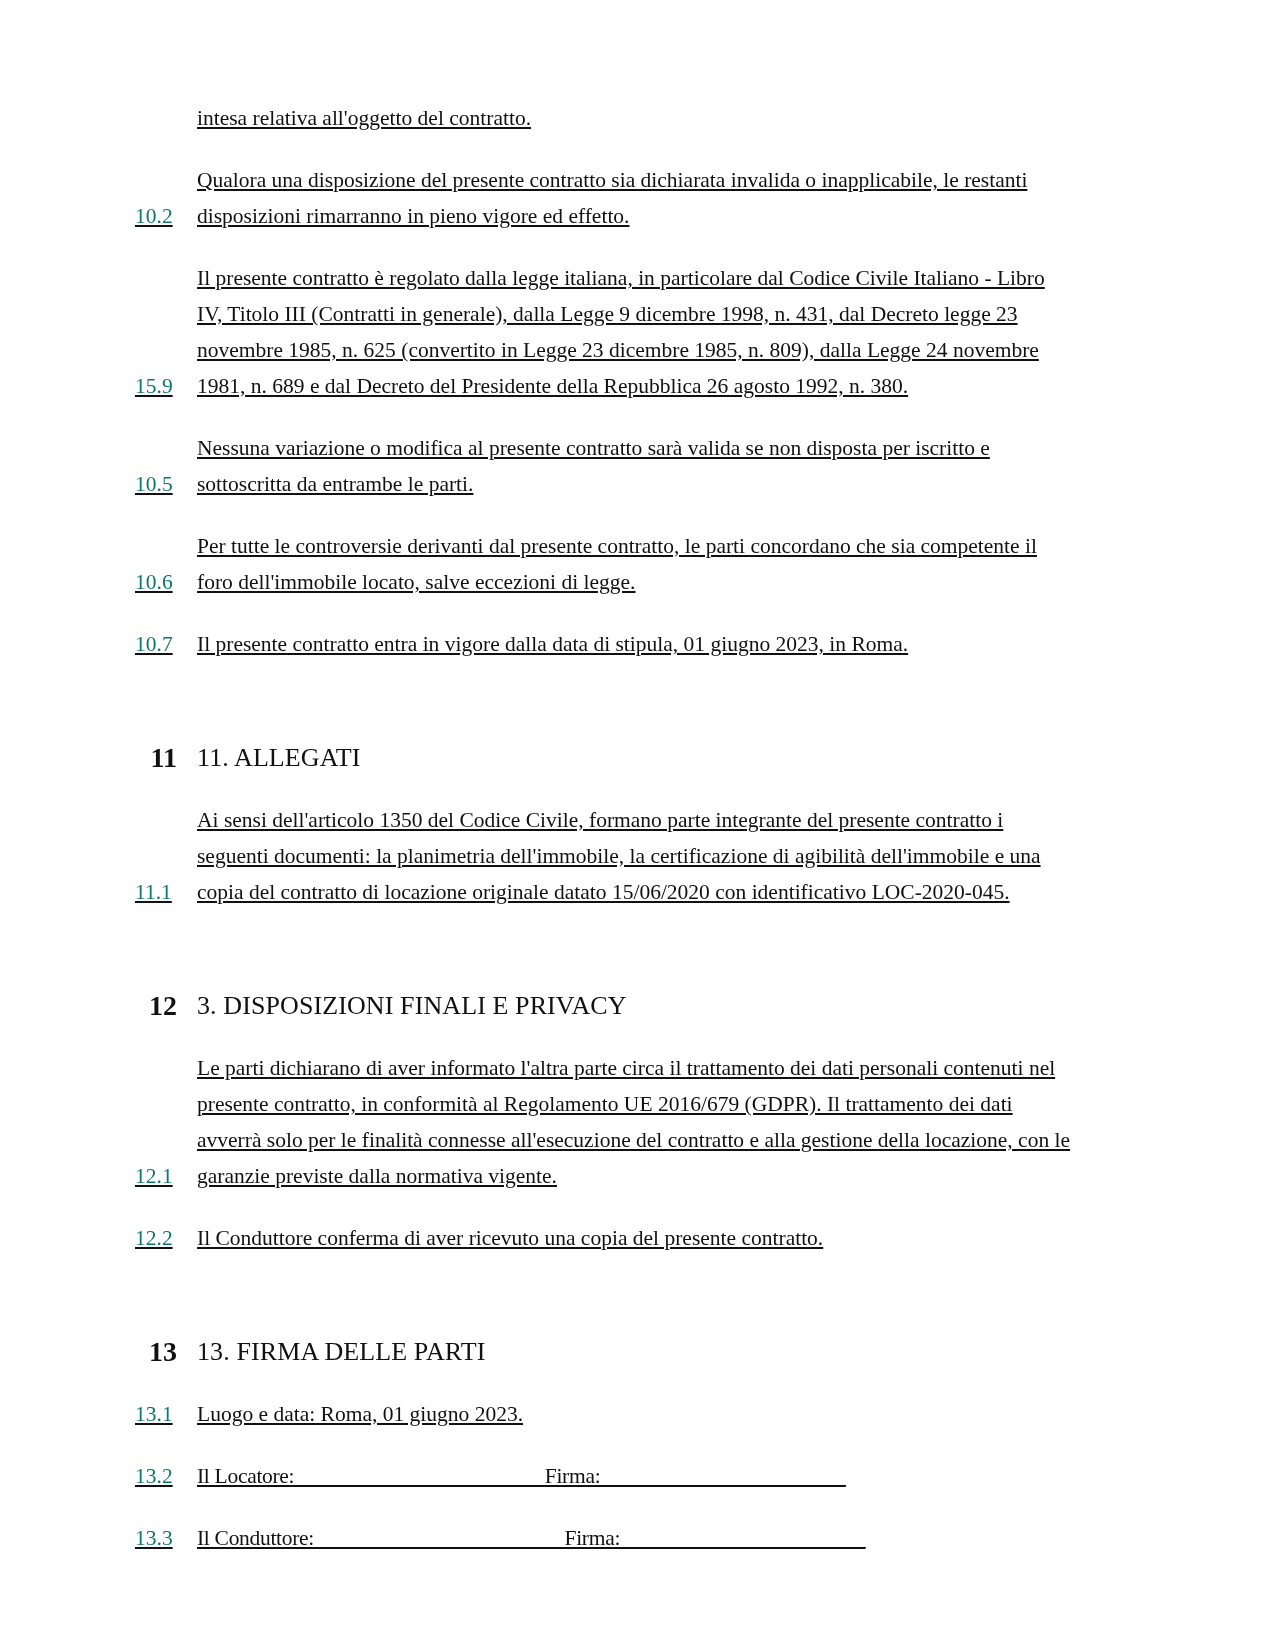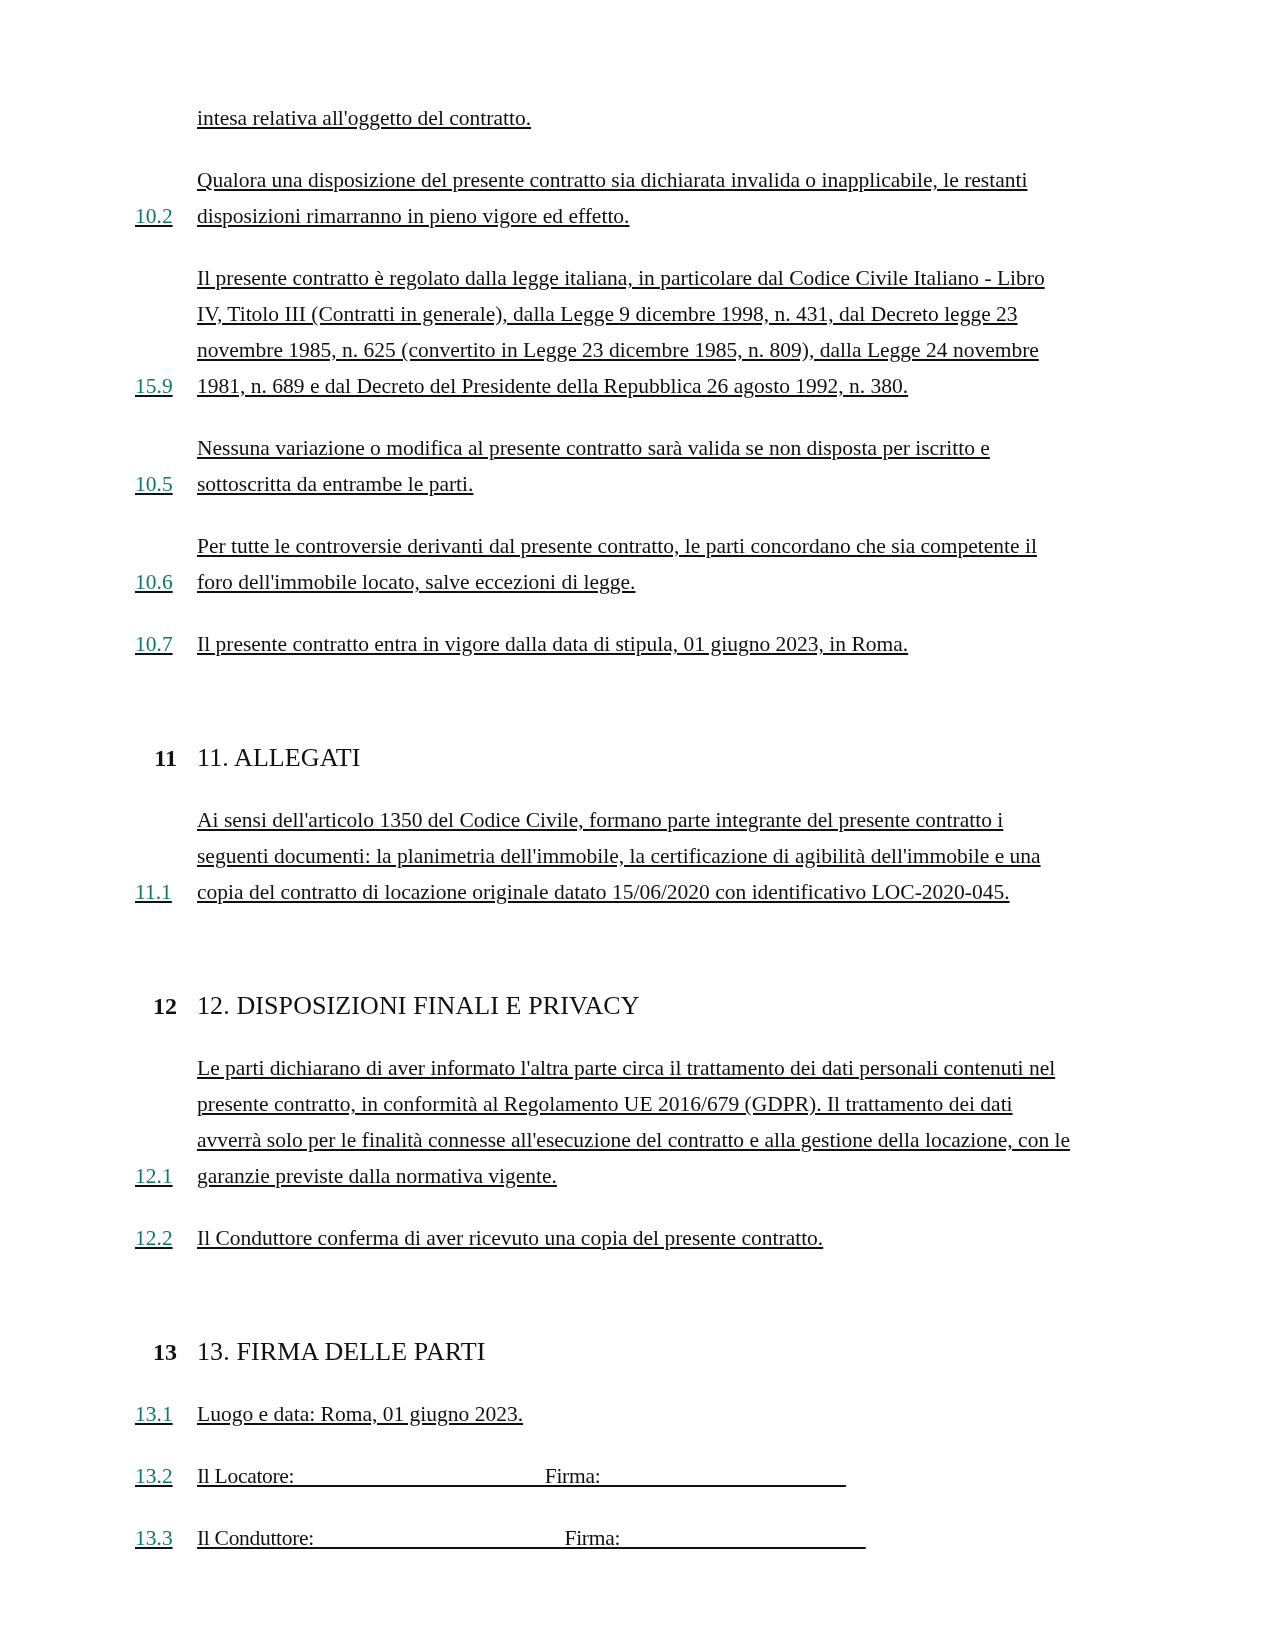--- a/index.html
+++ b/index.html
@@ -56,21 +56,21 @@
 
   
   .heading {
     display: flex;
     align-items: flex-start;
     margin: 0 0 26px 0;
   }
   .heading-num {
     flex: 0 0 62px;
     width: 62px;
-    font-size: 24px;
+    font-size: 28px;
     line-height: 36px;
     font-weight: bold;
     text-align: right;
     padding-right: 20px;
     box-sizing: border-box;
     white-space: nowrap;
   }
   .heading-text {
     flex: 1 1 auto;
     font-size: 26px;
@@ -132,21 +132,21 @@
 
   <div class="clause">
     <div class="clause-num">11.1</div>
     <div class="clause-body">Ai sensi dell'articolo 1350 del Codice Civile, formano parte integrante del presente contratto i seguenti documenti: la planimetria dell'immobile, la certificazione di agibilità dell'immobile e una copia del contratto di locazione originale datato 15/06/2020 con identificativo LOC-2020-045.</div>
   </div>
 
   <div class="gap-before-heading"></div>
 
   <div class="heading">
     <div class="heading-num">12</div>
-    <div class="heading-text">12. DISPOSIZIONI FINALI E PRIVACY</div>
+    <div class="heading-text">3. DISPOSIZIONI FINALI E PRIVACY</div>
   </div>
 
   <div class="clause">
     <div class="clause-num">12.1</div>
     <div class="clause-body">Le parti dichiarano di aver informato l'altra parte circa il trattamento dei dati personali contenuti nel presente contratto, in conformità al Regolamento UE 2016/679 (GDPR). Il trattamento dei dati avverrà solo per le finalità connesse all'esecuzione del contratto e alla gestione della locazione, con le garanzie previste dalla normativa vigente.</div>
   </div>
 
   <div class="clause">
     <div class="clause-num">12.2</div>
     <div class="clause-body">Il Conduttore conferma di aver ricevuto una copia del presente contratto.</div>

